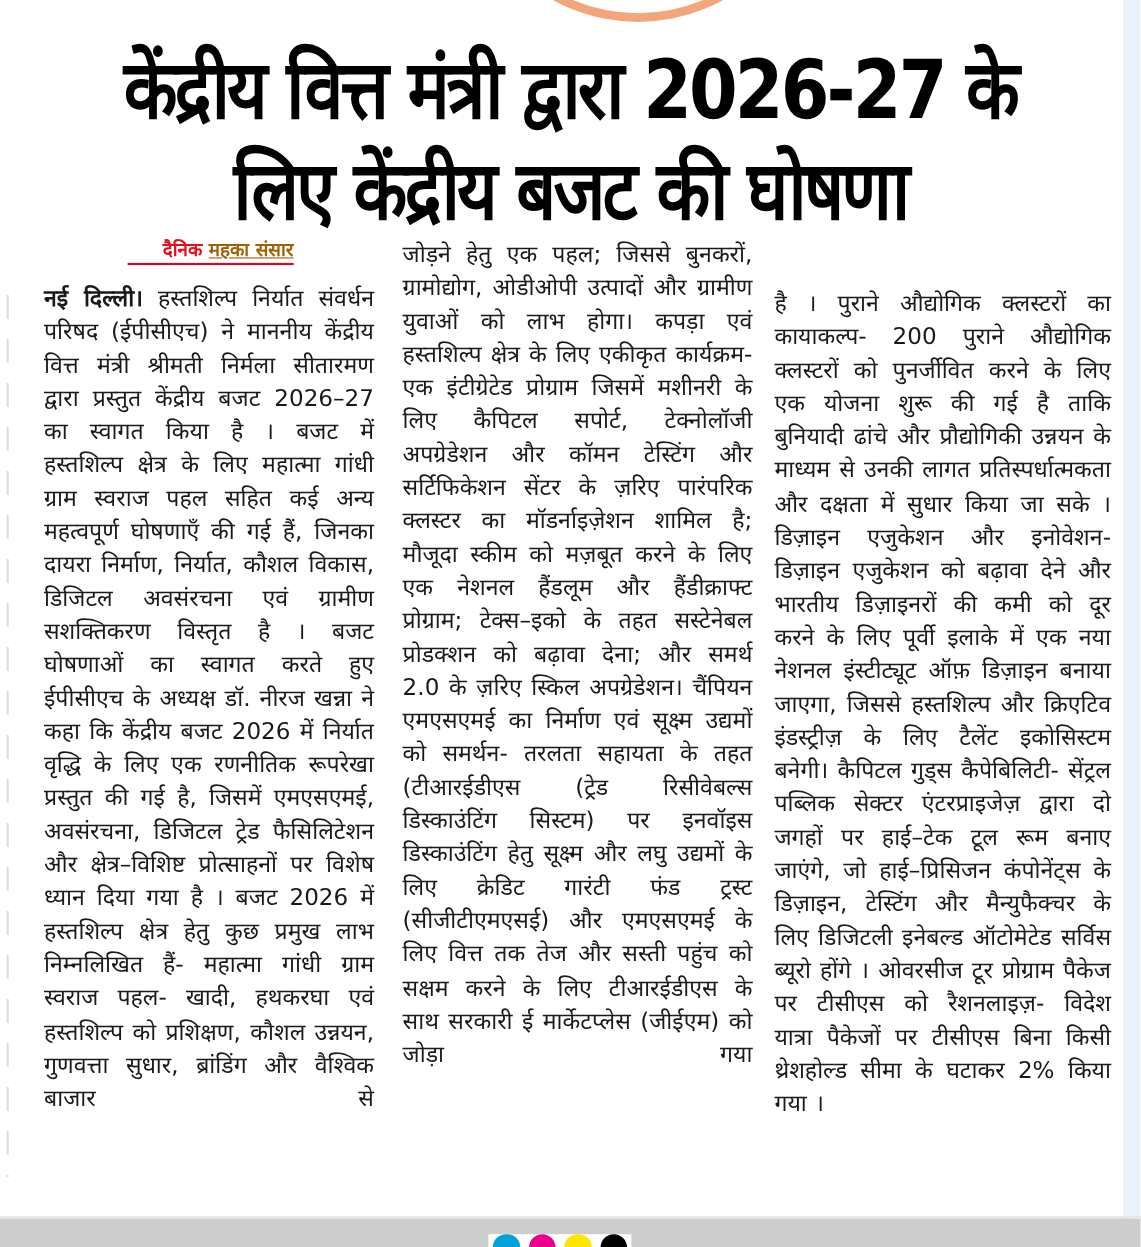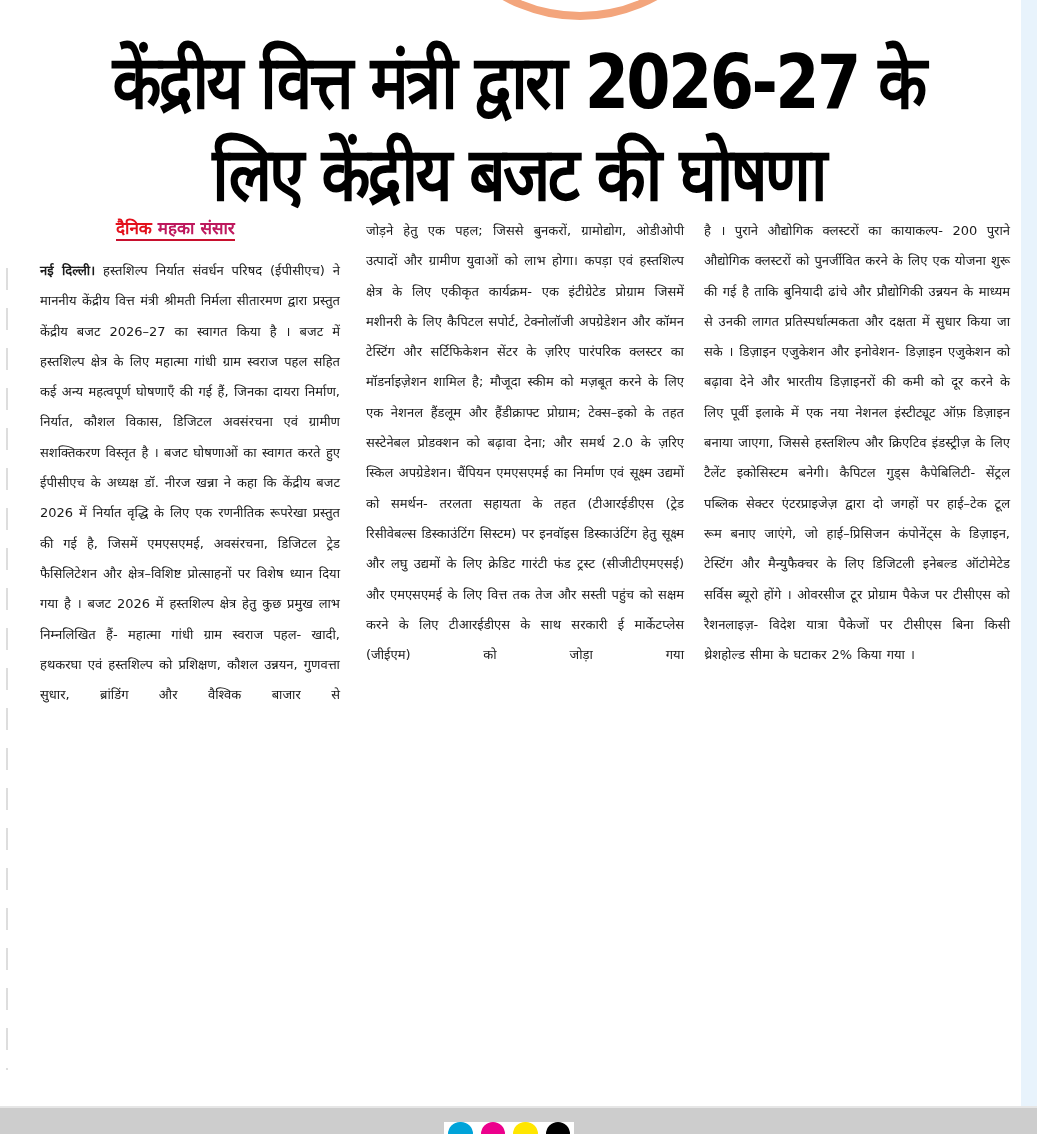--- a/index.html
+++ b/index.html
@@ -52,36 +52,36 @@
     .masthead {
       position: absolute;
       left: 116px;
       top: 218px;
       font-weight: bold;
       font-size: 17px;
       border-bottom: 2px solid #c8102e;
       line-height: 20px;
       padding-bottom: 1px;
     }
-    .masthead .red { color: #e3101b; }
-    .masthead .dark { color: #be185d; }
+    .masthead .red { color: #e3101b; margin-left: 32px; }
+    .masthead .dark { color: #a16207; text-decoration: underline; }
     .column {
       position: absolute;
       top: 216px;
-      font-size: 13px;
+      font-size: 21px;
       line-height: 30.3px;
       text-align: justify;
       text-align-last: justify;
       word-spacing: 1px;
     }
     .column p { margin: 0; }
     .col-1 { left: 40px; width: 300px; top: 256px; }
     .col-2 { left: 366px; width: 318px; }
     .col-3 { left: 704px; width: 306px; }
-    .col-3 .last { text-align-last: left; }
+    .col-3 .last { text-align-last: left; margin-top: 45px; }
     .dateline { font-weight: bold; }
     .gutter-line {
       position: absolute;
       top: 250px;
       left: 6px;
       width: 2px;
       height: 820px;
       background: repeating-linear-gradient(#ffffff 0 18px, #cfcfcf 18px 40px);
       opacity: 0.7;
     }

